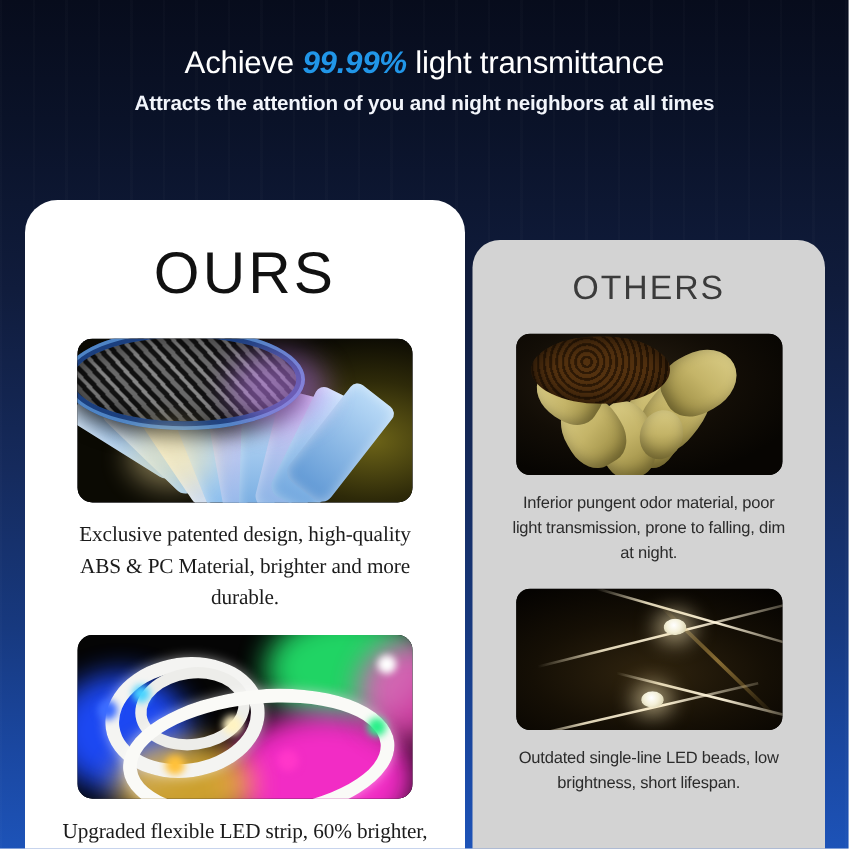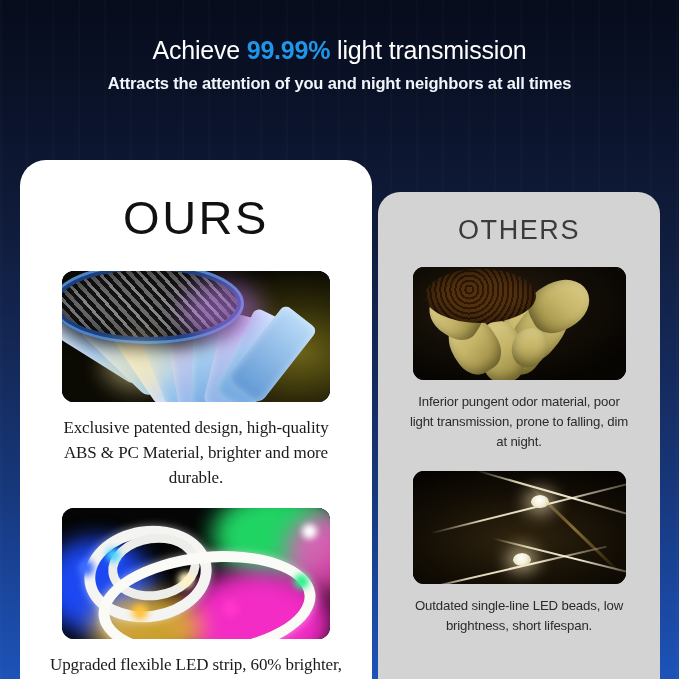--- a/index.html
+++ b/index.html
@@ -50,21 +50,21 @@
     line-height:1.08;
     text-shadow:0 1px 3px rgba(0,0,0,.35);
   }
   .subline{
     margin-top:10px;
     font-size:25px;
     color:#ffffff;
     letter-spacing:-0.2px;
     line-height:1.15;
   }
-  .subline .accent{ font-weight:bold; }
+  .subline .accent{ font-weight:bold;font-style:italic; }
   .tagline{
     margin-top:9px;
     font-size:16.5px;
     font-weight:bold;
     color:#f2f5fb;
     letter-spacing:-0.15px;
   }
 
   
   .card{
@@ -245,21 +245,21 @@
   }
 </style>
 </head>
 <body>
 
 <div id="stage">
 
   <div class="header">
 
     <div class="subline">
-      <span>Achieve </span><span class="accent" style="color: rgb(33, 150, 232);">99.99%</span><span> light transmission</span>
+      <span>Achieve </span><span class="accent" style="color: rgb(33, 150, 232);">99.99%</span><span> light transmittance</span>
     </div>
 
     <div class="tagline">Attracts the attention of you and night neighbors at all times</div>
   </div>
 
   <div class="card card-ours">
 
     <div class="card-title title-ours">OURS</div>
 
     <div class="thumb thumb-ours">

